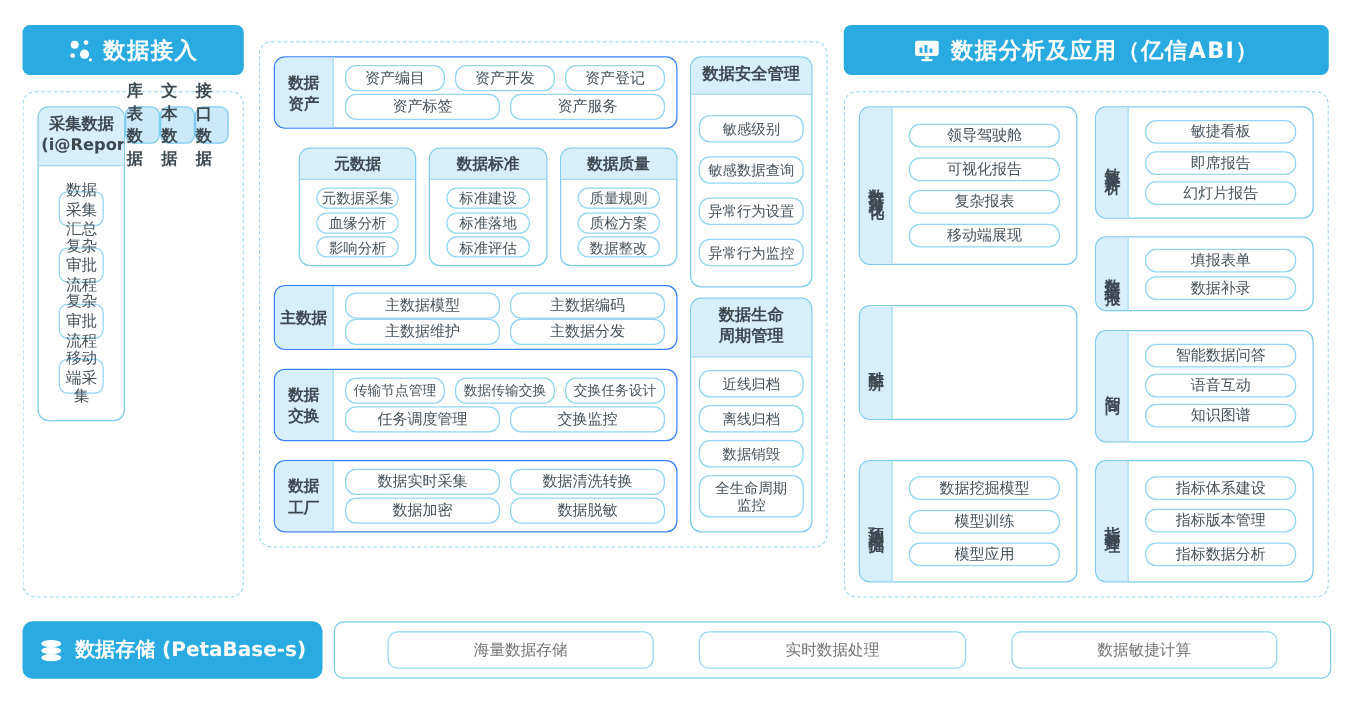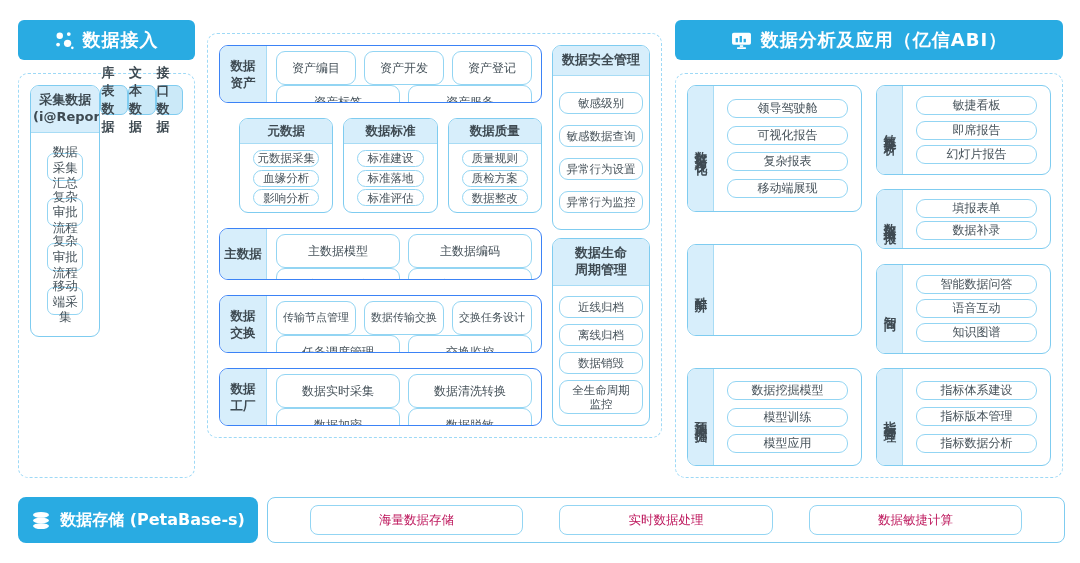--- a/index.html
+++ b/index.html
@@ -60,21 +60,21 @@
     overflow:hidden;box-sizing:border-box;
   }
   .glabel{
     width:46px;flex:none;background:#D7EEFB;border-right:1px solid #A8DCF5;
     display:flex;align-items:center;justify-content:center;
     font-weight:bold;font-size:12.5px;color:#3E4A52;
     white-space:pre-line;text-align:center;line-height:1.4;
   }
   .rows{flex:1;display:flex;flex-direction:column;justify-content:space-evenly;padding:5px 9px;}
   .row{display:flex;gap:8px;align-items:center;}
-  .row .chip{flex:1;height:34px;}
+  .row .chip{flex:1;height:21px;}
   .row .chip.sm{font-size:11px;}
   .r-asset{height:58px;}
   .r-groups{height:95px;display:flex;gap:10px;margin-left:20px;}
   .r-master{height:52px;}
   .r-exch{height:58px;}
   .r-fact{height:58px;}
   .ggroup{flex:1;}
   .ggroup .vtitle{padding:4px 2px;font-size:12.5px;}
   .ggroup-body{flex:1;display:flex;flex-direction:column;justify-content:space-evenly;padding:3px 13px;}
   .ggroup-body .chip{height:17px;font-size:11.5px;}
@@ -106,21 +106,21 @@
     width:240px;flex:none;background:#29ABE2;border-radius:8px;color:#fff;
     display:flex;align-items:center;justify-content:center;gap:9px;
     font-size:16px;font-weight:bold;
   }
   .store-panel{
     flex:1;border:1px solid #7FCCF0;border-radius:8px;box-sizing:border-box;
     display:flex;align-items:center;justify-content:space-evenly;padding:0 6px;
   }
   .store-chip{
     width:27%;height:28px;border:1px solid #93D5F3;border-radius:8px;
-    display:flex;align-items:center;justify-content:center;font-size:12.5px;color:#be185d;background:#fff;
+    display:flex;align-items:center;justify-content:center;font-size:12.5px;color:#737373;background:#fff;
   }
 </style>
 </head>
 <body>
 
 <div class="canvas">
 
   <section class="col col-left">
     <div class="hdr">
       <span class="hicon">

